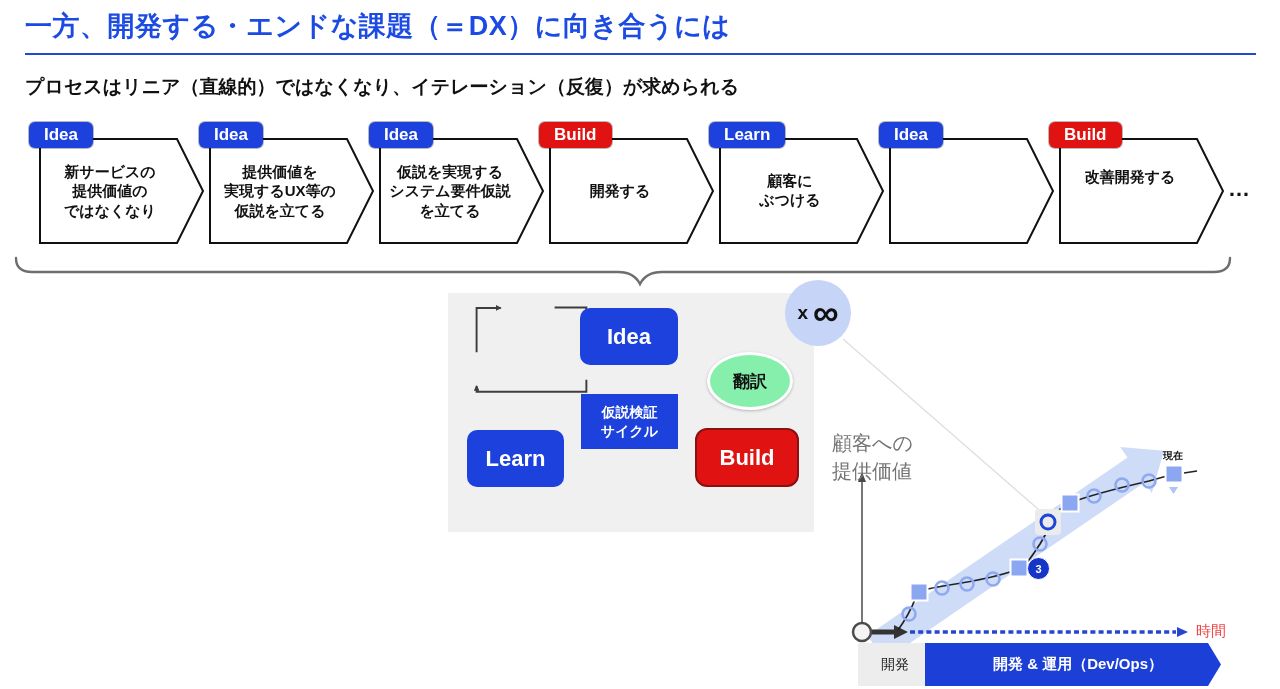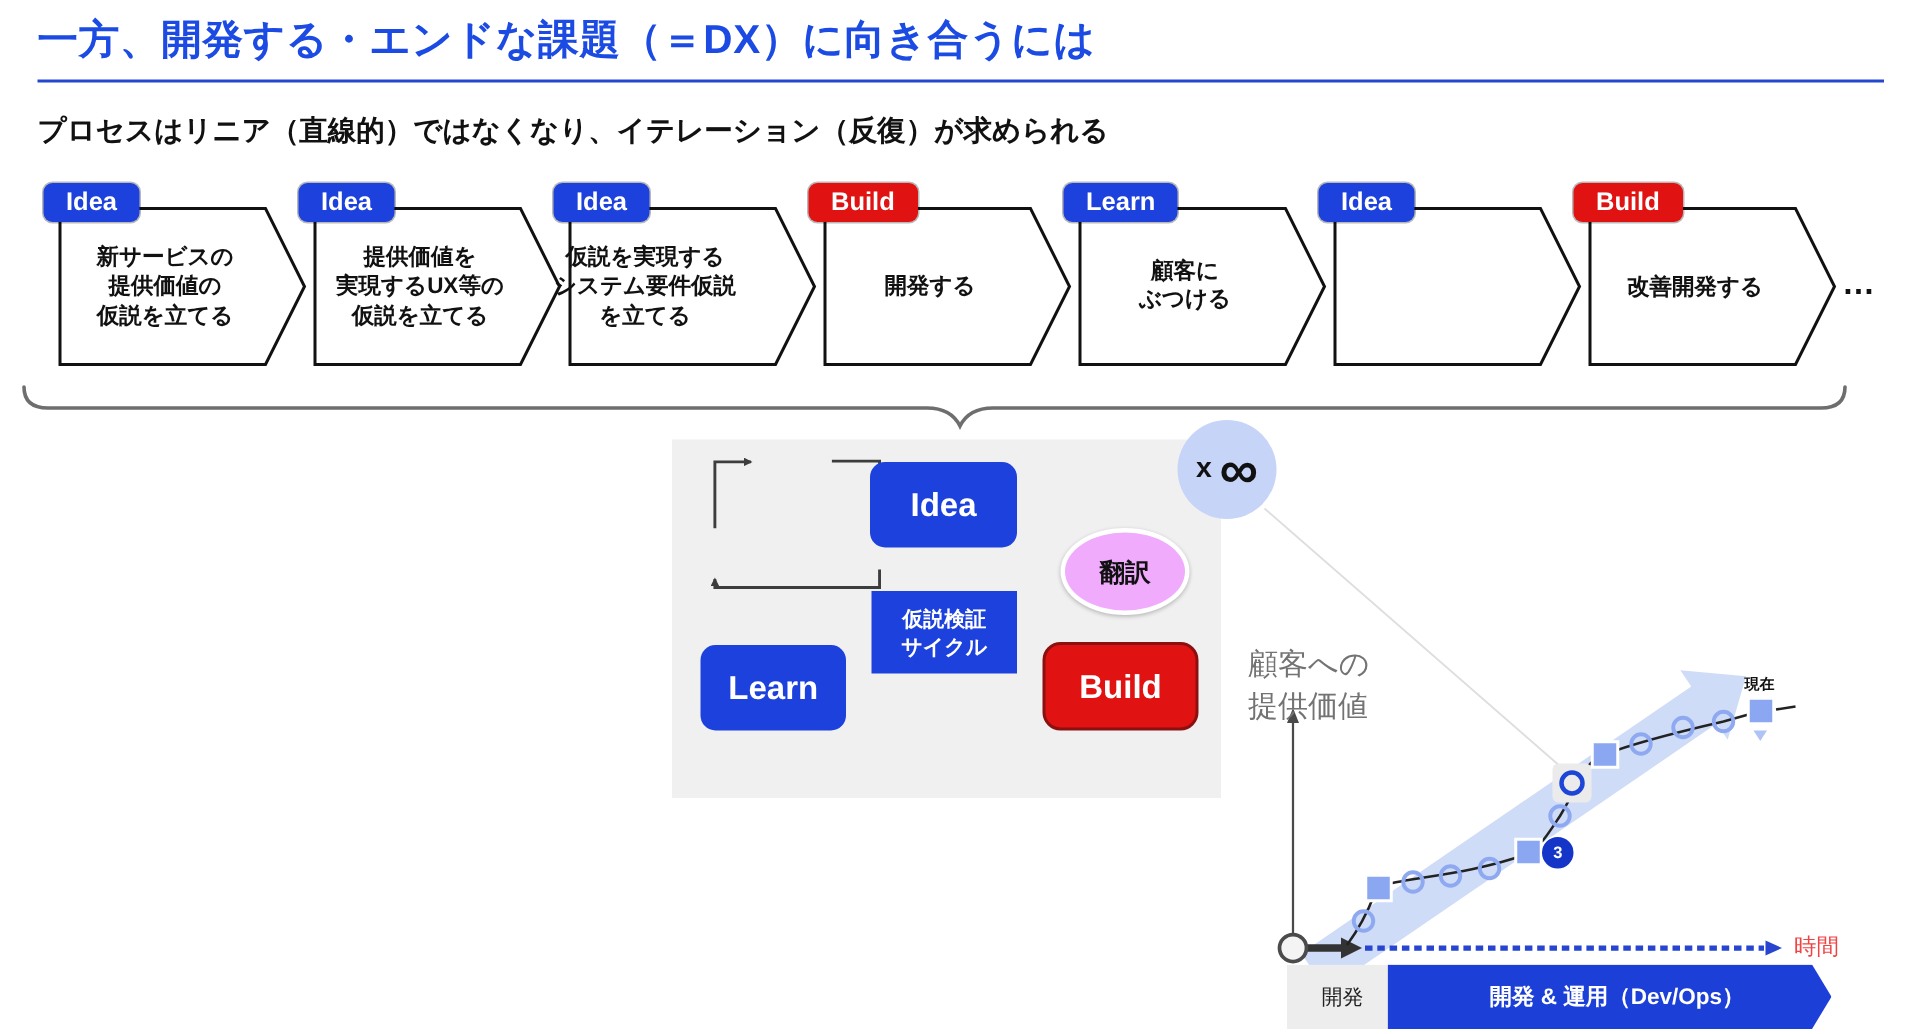--- a/index.html
+++ b/index.html
@@ -21,21 +21,21 @@
          box-shadow:0 0 0 1px rgba(0,0,0,.28);}
   .badge[data-color="build"]{background:#e01212;}
   .ellipsis{font-size:22px;font-weight:bold;color:#111;letter-spacing:2px;}
 
   
   .panel{left:448px;top:293px;width:366px;height:239px;background:#f0f0f0;}
   .cyc-box{display:flex;align-items:center;justify-content:center;text-align:center;color:#fff;
            font-weight:bold;background:#1c41dc;}
   .rounded{border-radius:10px;}
   .build-box{background:#e01212;border:2px solid #8b1010;border-radius:12px;}
-  .ellipse{border-radius:50%;background:#f0abfc;border:3px solid #fff;box-shadow:0 1px 3px rgba(0,0,0,.25);
+  .ellipse{border-radius:50%;background:#86efac;border:3px solid #fff;box-shadow:0 1px 3px rgba(0,0,0,.25);
            display:flex;align-items:center;justify-content:center;font-weight:bold;color:#111;}
   .inf-circle{border-radius:50%;background:#c6d4f8;display:flex;align-items:center;justify-content:center;gap:5px;color:#111;}
   .inf-x{font-size:19px;font-weight:bold;}
   .inf-sym{font-size:36px;font-weight:bold;line-height:1;}
 
   
   .ylabel{font-size:20px;color:#737373;line-height:1.4;}
   .xlabel{font-size:15px;color:#ef4444;}
   .now{font-size:10px;font-weight:bold;color:#111;}
   .iter-badge{width:21px;height:21px;border-radius:50%;background:#1534c8;border:1.5px solid #fff;
@@ -61,31 +61,31 @@
       <path d="M380,139 H517 L543,191 L517,243 H380 Z"></path>
       <path d="M550,139 H687 L713,191 L687,243 H550 Z"></path>
       <path d="M720,139 H857 L883,191 L857,243 H720 Z"></path>
       <path d="M890,139 H1027 L1053,191 L1027,243 H890 Z"></path>
       <path d="M1060,139 H1197 L1223,191 L1197,243 H1060 Z"></path>
     </g>
   </svg>
 
   <div class="abs step-text ml" style="left:40px;top:139px;">新サービスの
 提供価値の
-仮説を立てる</div>
+ではなくなり</div>
   <div class="abs step-text ml" style="left:210px;top:139px;">提供価値を
 実現するUX等の
 仮説を立てる</div>
-  <div class="abs step-text ml" style="left:360px;top:139px;">仮説を実現する
+  <div class="abs step-text ml" style="left:380px;top:139px;">仮説を実現する
 システム要件仮説
 を立てる</div>
   <div class="abs step-text ml" style="left:550px;top:139px;">開発する</div>
   <div class="abs step-text ml" style="left:720px;top:139px;font-family:Liberation Serif, serif;">顧客に
 ぶつける</div>
-  <div class="abs step-text ml" style="left:1060px;top:140px;text-align:right;">改善開発する</div>
+  <div class="abs step-text ml" style="left:1060px;top:125px;text-align:right;">改善開発する</div>
 
   <span class="abs badge" style="left:29px;top:122px;" data-color="idea">Idea</span>
   <span class="abs badge" style="left:199px;top:122px;" data-color="idea">Idea</span>
   <span class="abs badge" style="left:369px;top:122px;" data-color="idea">Idea</span>
   <span class="abs badge" style="left:539px;top:122px;" data-color="build">Build</span>
   <span class="abs badge" style="left:709px;top:122px;" data-color="learn">Learn</span>
   <span class="abs badge" style="left:879px;top:122px;" data-color="idea">Idea</span>
   <span class="abs badge" style="left:1049px;top:122px;" data-color="build">Build</span>
 
   <div class="abs ellipsis" style="left:1228px;top:176px;">…</div>

